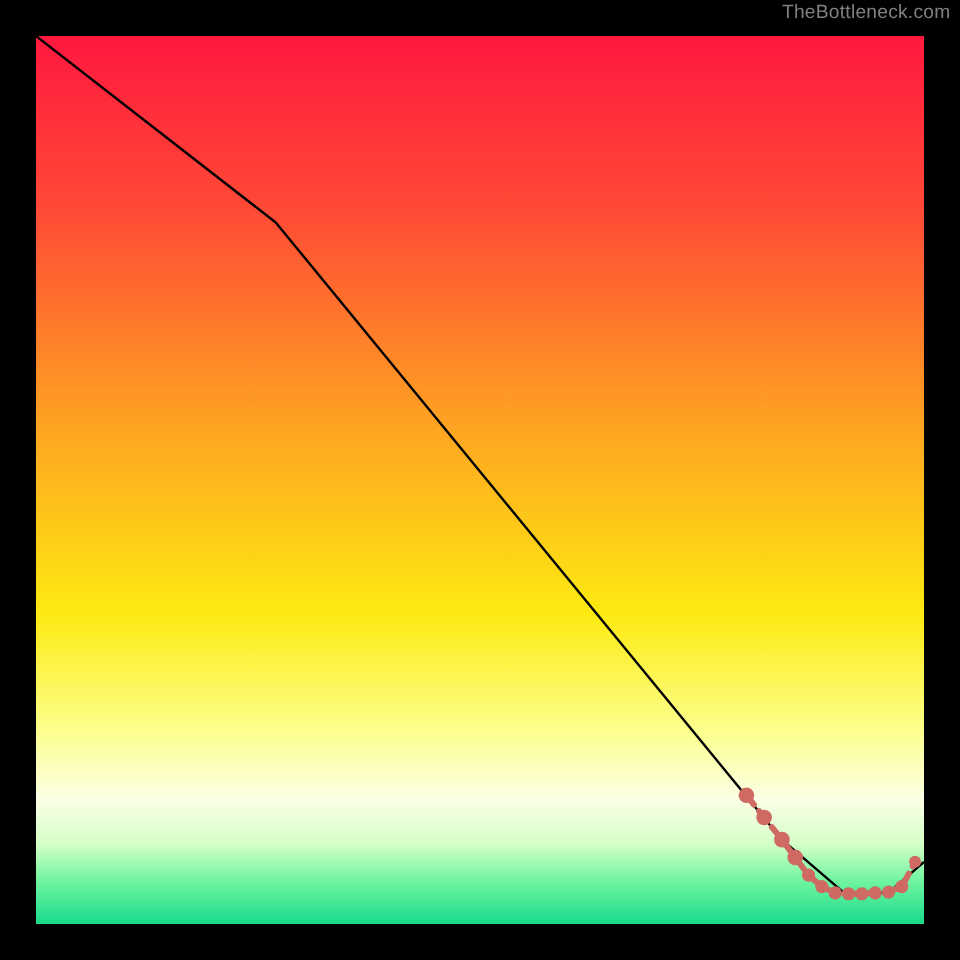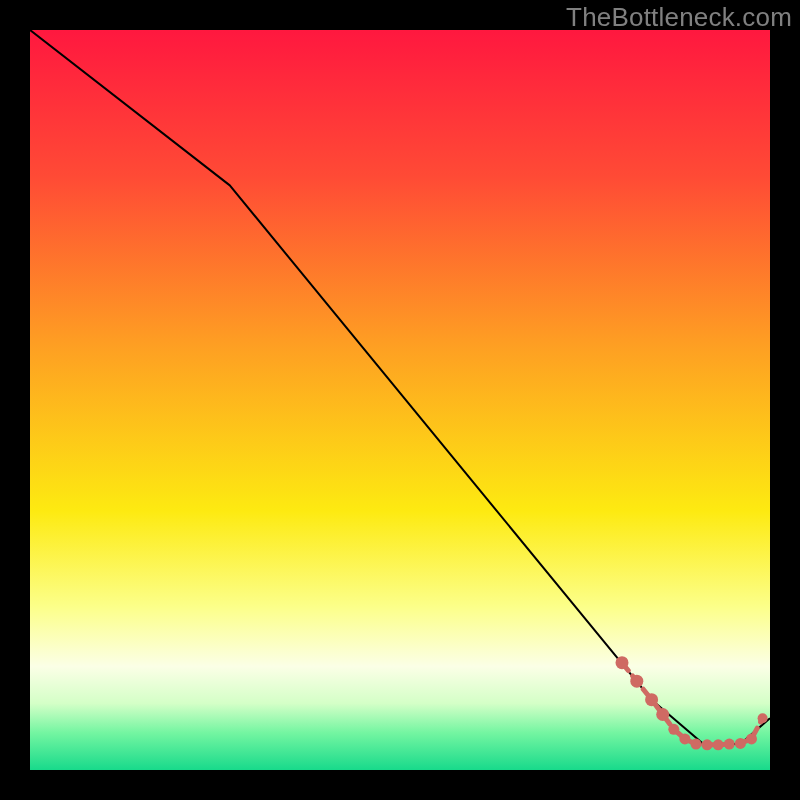--- a/index.html
+++ b/index.html
@@ -14,21 +14,21 @@
     position: relative;
     width: 800px;
     height: 800px;
   }
   .watermark {
     position: absolute;
     top: 2px;
     right: 8px;
     color: #808080;
     font-family: Arial, Helvetica, sans-serif;
-    font-size: 26px;
+    font-size: 16px;
     font-weight: 500;
     letter-spacing: 0.2px;
     user-select: none;
   }
   .plot-area {
     position: absolute;
     left: 30px;
     top: 30px;
     width: 740px;
     height: 740px;

